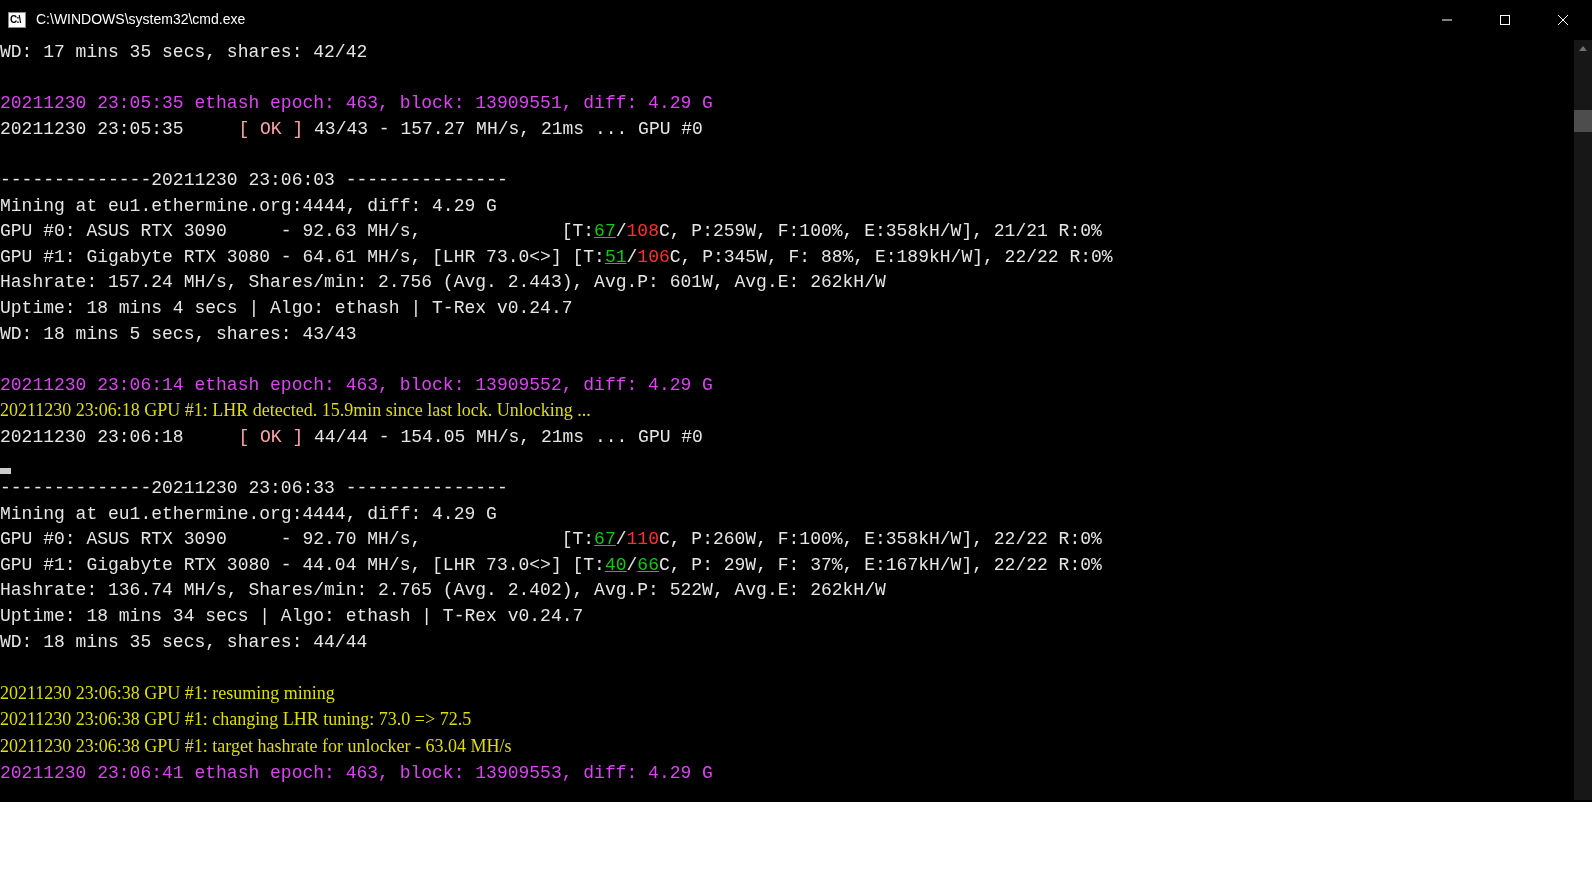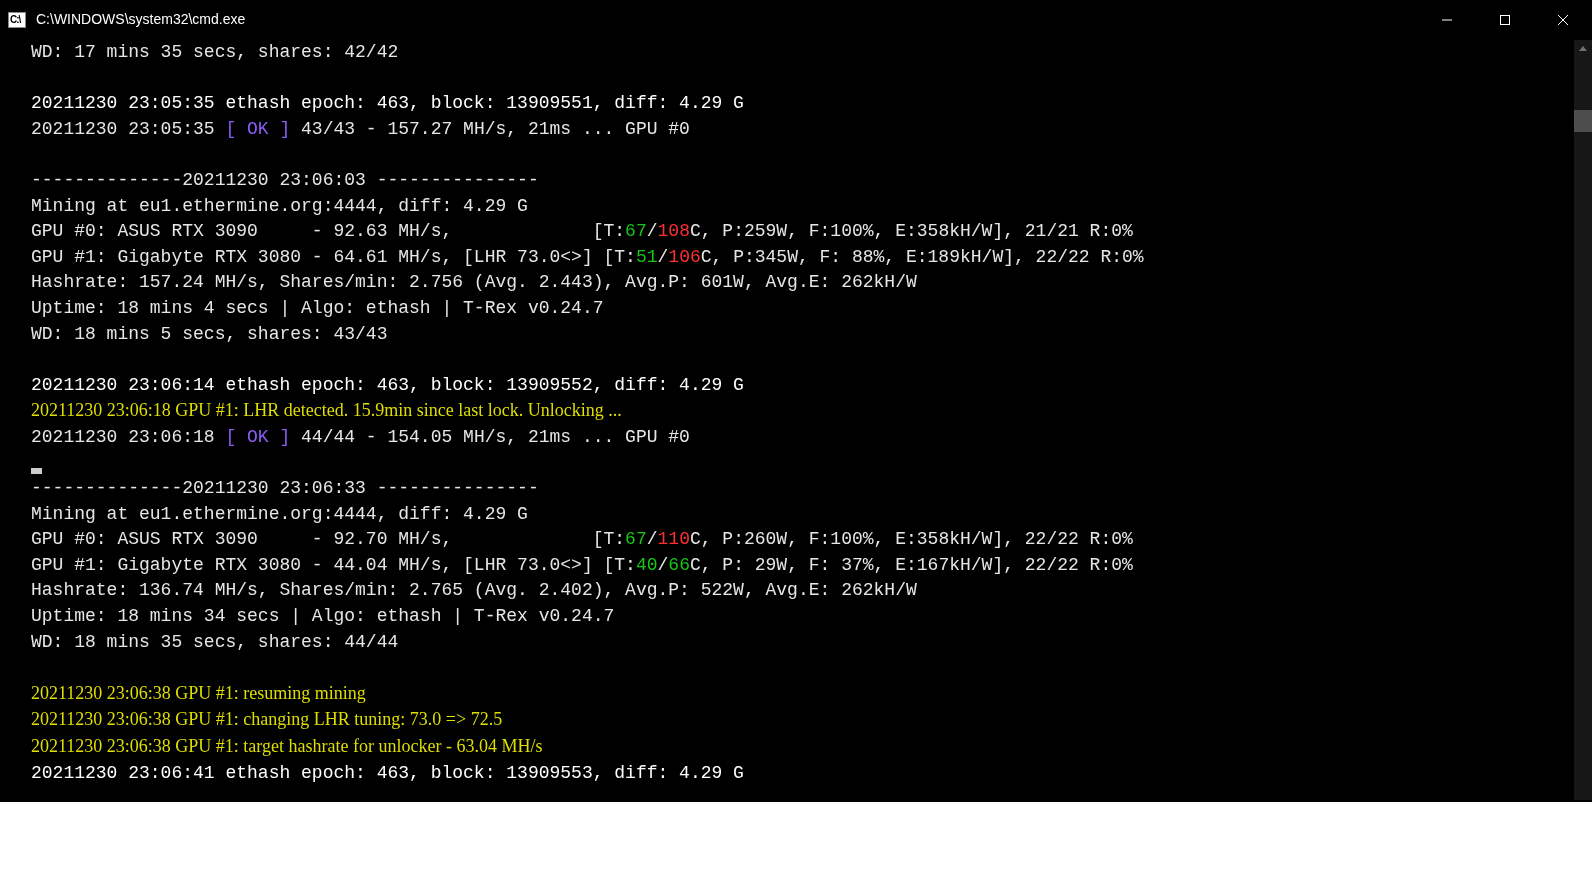--- a/index.html
+++ b/index.html
@@ -55,21 +55,21 @@
   justify-content: center;
   color: #fff;
   font-size: 14px;
   cursor: pointer;
 }
 .terminal {
   padding: 0;
   white-space: pre;
   font-feature-settings: "liga" 0;
 }
-.line { white-space: pre; padding-left: 31px; }
+.line { white-space: pre; }
 .scrollbar {
   position: absolute;
   right: 0;
   top: 40px;
   width: 18px;
   height: 760px;
   background: #171717;
 }
 .scroll-arrow-up {
   position: absolute;
@@ -82,23 +82,23 @@
   color: #707070;
   font-size: 11px;
 }
 .scroll-thumb {
   position: absolute;
   top: 70px;
   width: 18px;
   height: 22px;
   background: #4d4d4d;
 }
-.cyan { color: #ffffff; }
-.green { color: #8b5cf6; }
-.darkgreen { color: #15c615; }
+.cyan { color: #d946ef; }
+.green { color: #fca5a5; margin-left: 44px; }
+.darkgreen { color: #15c615; text-decoration: underline; }
 .red { color: #ff3030; margin-top: 12px; }
 .yellow { color: #dede00; font-family: Liberation Serif, serif; }
 .white { color: #e6e6e6; }
 .bottom-white {
   position: absolute;
   bottom: 0;
   left: 0;
   right: 0;
   height: 88px;
   background: #fff;

